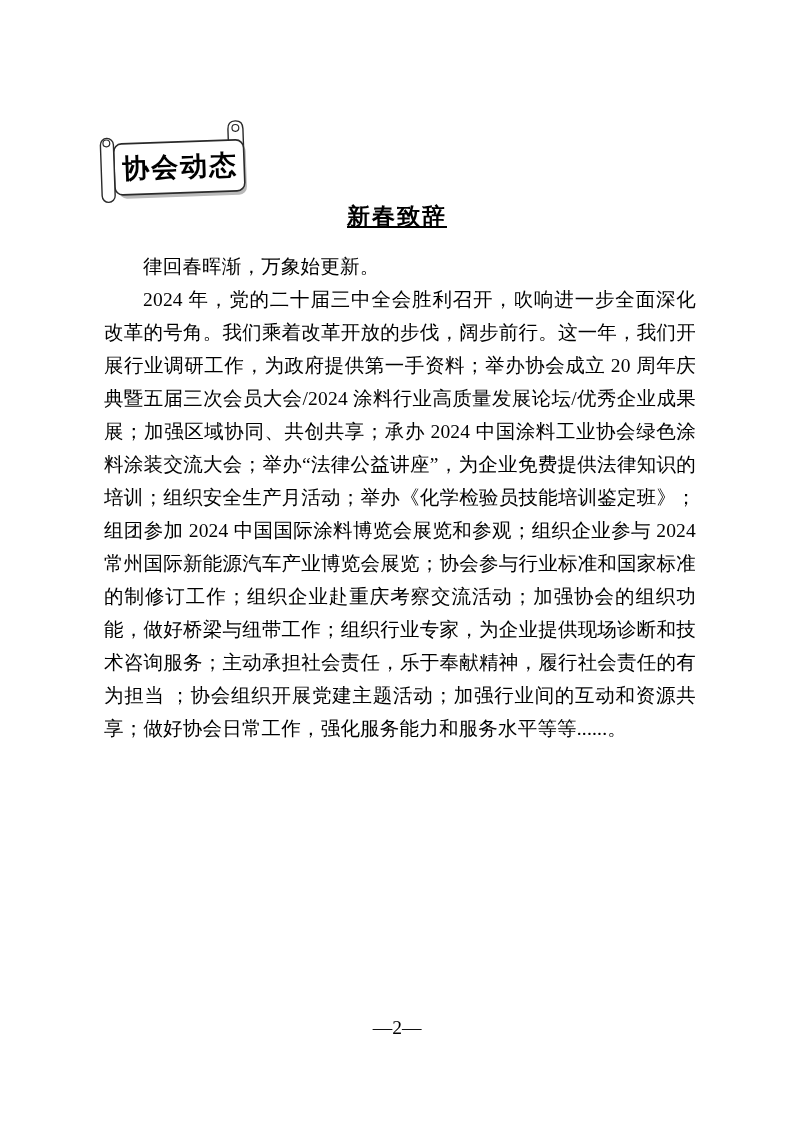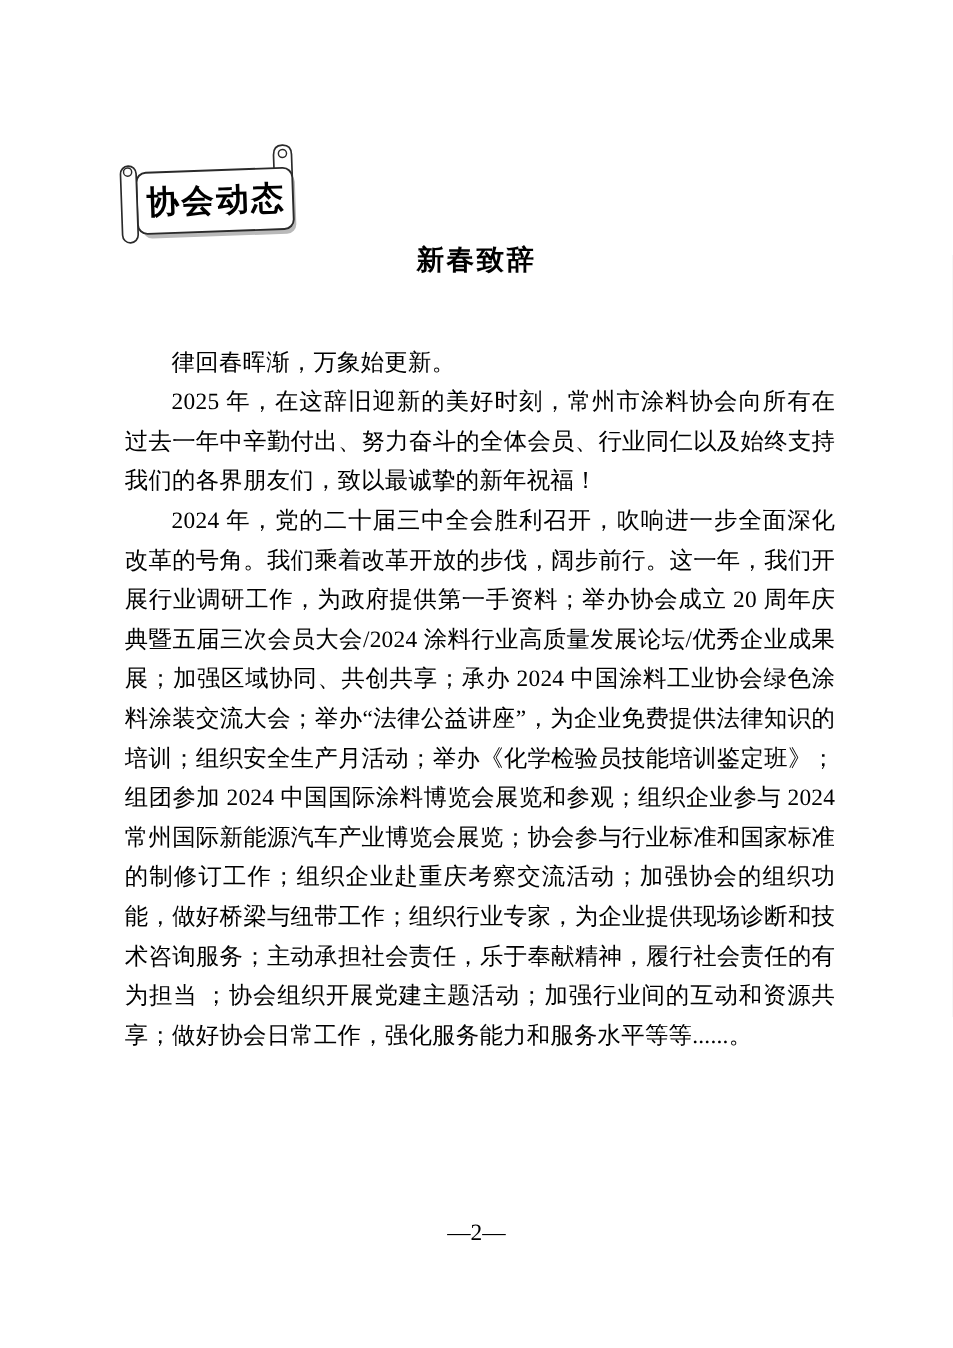--- a/index.html
+++ b/index.html
@@ -44,29 +44,29 @@
   .doc-title {
     position: absolute;
     top: 200px;
     left: 0;
     width: 100%;
     text-align: center;
     font-size: 23px;
     font-weight: bold;
     letter-spacing: 2px;
     line-height: 33px;
+    text-decoration: underline;
   }
 
   
   .content {
     position: absolute;
     left: 104px;
     top: 250px;
     width: 592px;
-    margin-top: 36px;
   }
   .content p {
     font-size: 19.5px;
     line-height: 33px;
     text-align: justify;
     text-indent: 2em;
     letter-spacing: 0.2px;
     word-break: break-all;
   }
 
@@ -100,19 +100,18 @@
       <rect x="4" y="18" width="13" height="64" rx="6.5" fill="#ffffff" stroke="#2a2a2a" stroke-width="1.4"></rect>
       <circle cx="10" cy="23" r="3.4" fill="#ffffff" stroke="#2a2a2a" stroke-width="1.2"></circle>
     </svg>
     <div class="banner-label">协会动态</div>
   </div>
 
   <h1 class="doc-title">新春致辞</h1>
 
   <div class="content">
     <p>律回春晖渐，万象始更新。</p>
-    <p>2025 年，在这辞旧迎新的美好时刻，常州市涂料协会向所有在过去一年中辛勤付出、努力奋斗的全体会员、行业同仁以及始终支持我们的各界朋友们，致以最诚挚的新年祝福！</p>
     <p>2024 年，党的二十届三中全会胜利召开，吹响进一步全面深化改革的号角。我们乘着改革开放的步伐，阔步前行。这一年，我们开展行业调研工作，为政府提供第一手资料；举办协会成立 20 周年庆典暨五届三次会员大会/2024 涂料行业高质量发展论坛/优秀企业成果展；加强区域协同、共创共享；承办 2024 中国涂料工业协会绿色涂料涂装交流大会；举办“法律公益讲座”，为企业免费提供法律知识的培训；组织安全生产月活动；举办《化学检验员技能培训鉴定班》；组团参加 2024 中国国际涂料博览会展览和参观；组织企业参与 2024 常州国际新能源汽车产业博览会展览；协会参与行业标准和国家标准的制修订工作；组织企业赴重庆考察交流活动；加强协会的组织功能，做好桥梁与纽带工作；组织行业专家，为企业提供现场诊断和技术咨询服务；主动承担社会责任，乐于奉献精神，履行社会责任的有为担当 ；协会组织开展党建主题活动；加强行业间的互动和资源共享；做好协会日常工作，强化服务能力和服务水平等等......。</p>
   </div>
 
   <div class="page-number">—2—</div>
 
 </div>
 
 </body></html>

